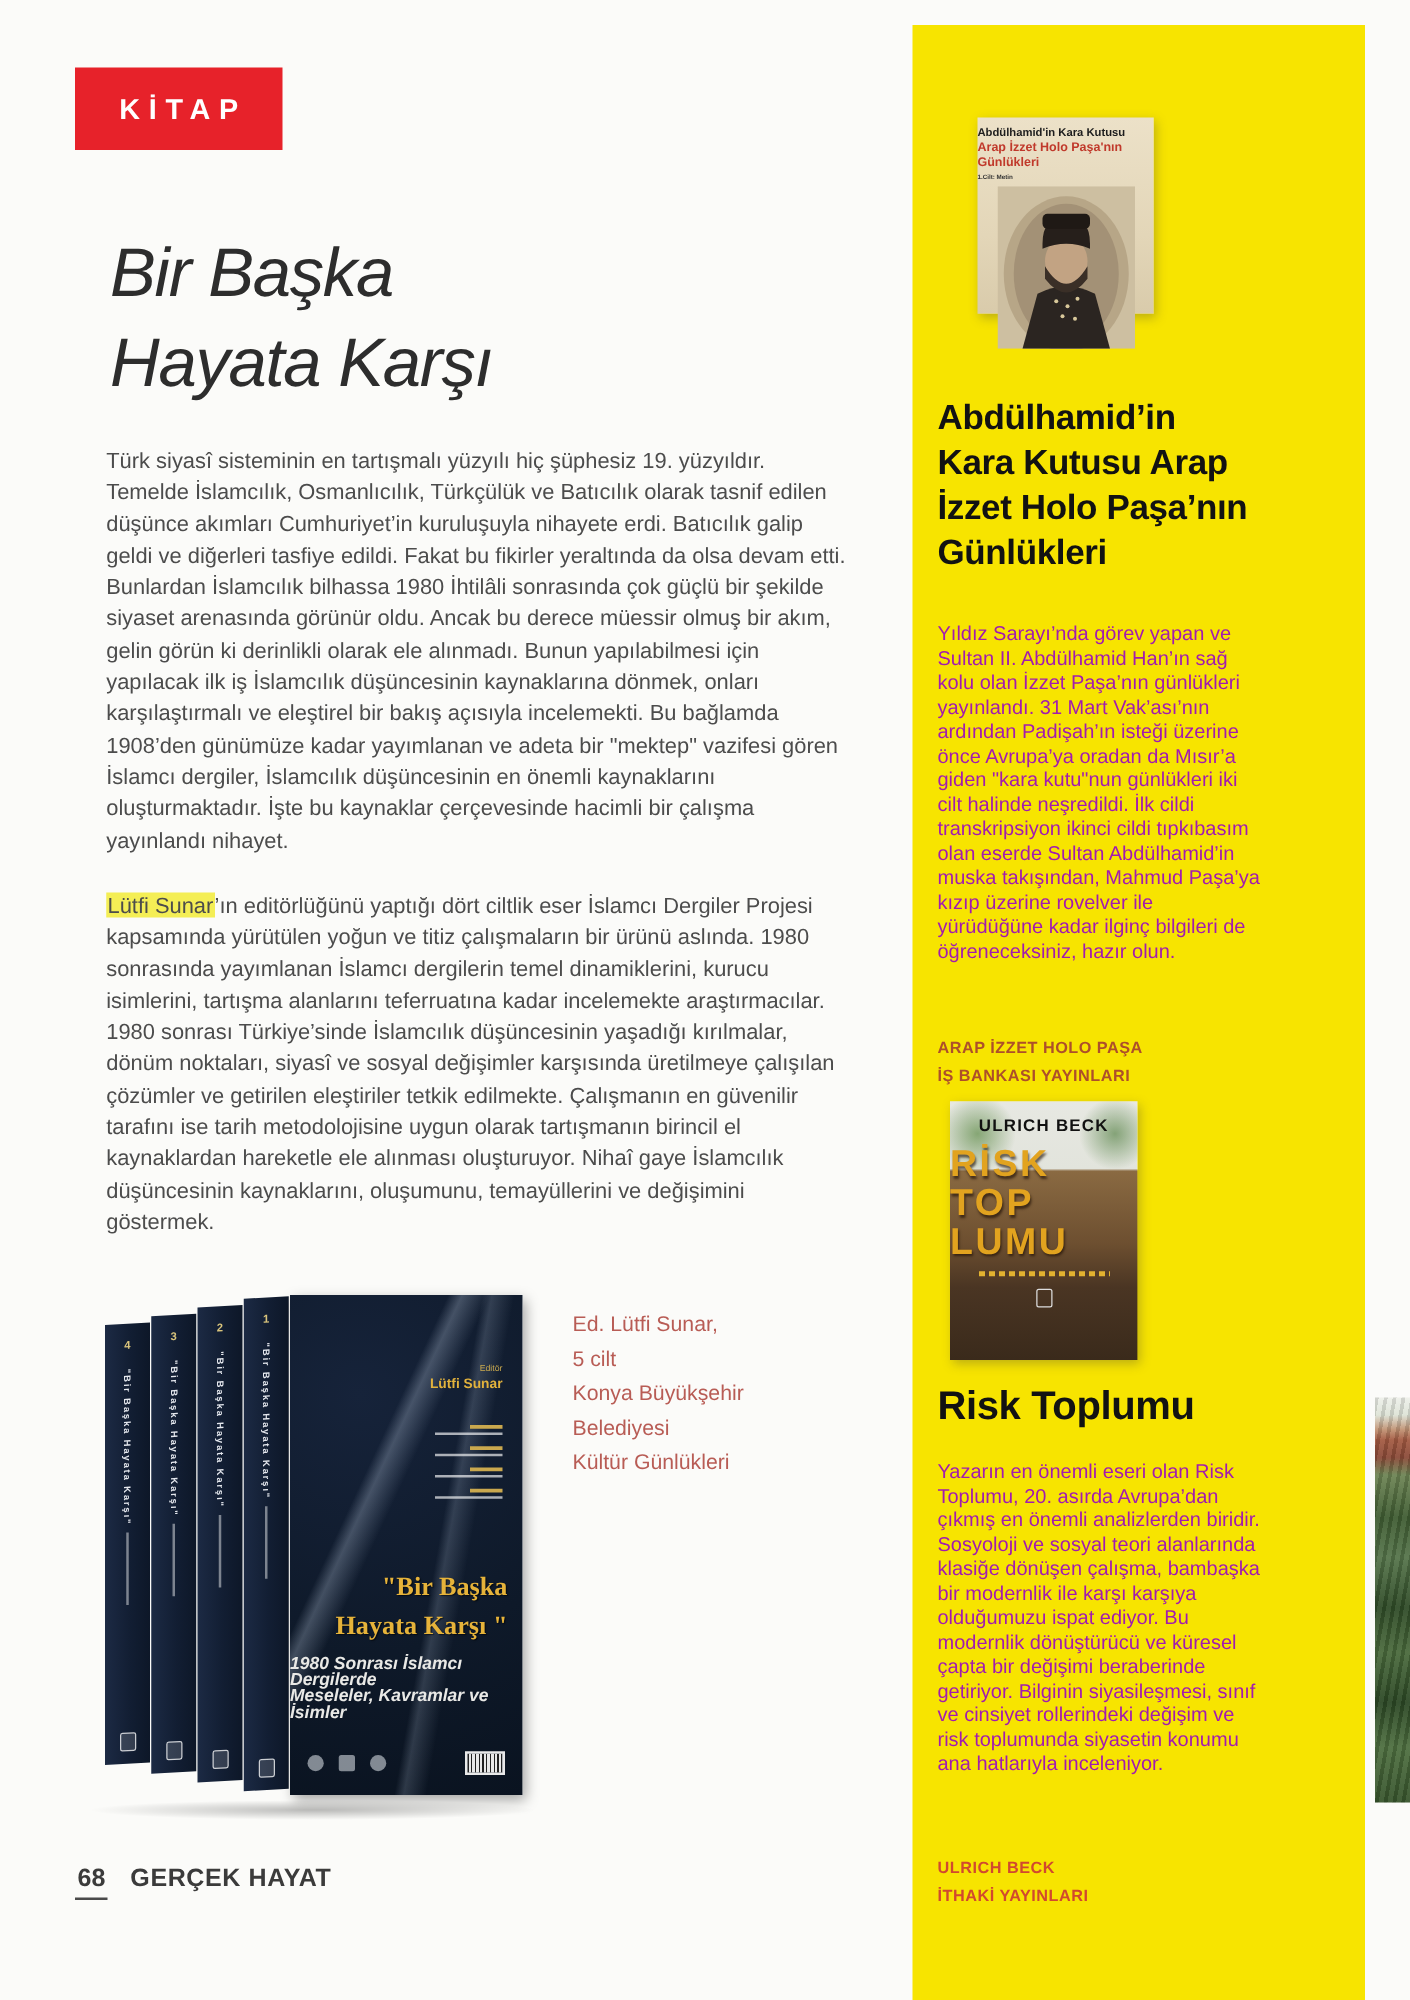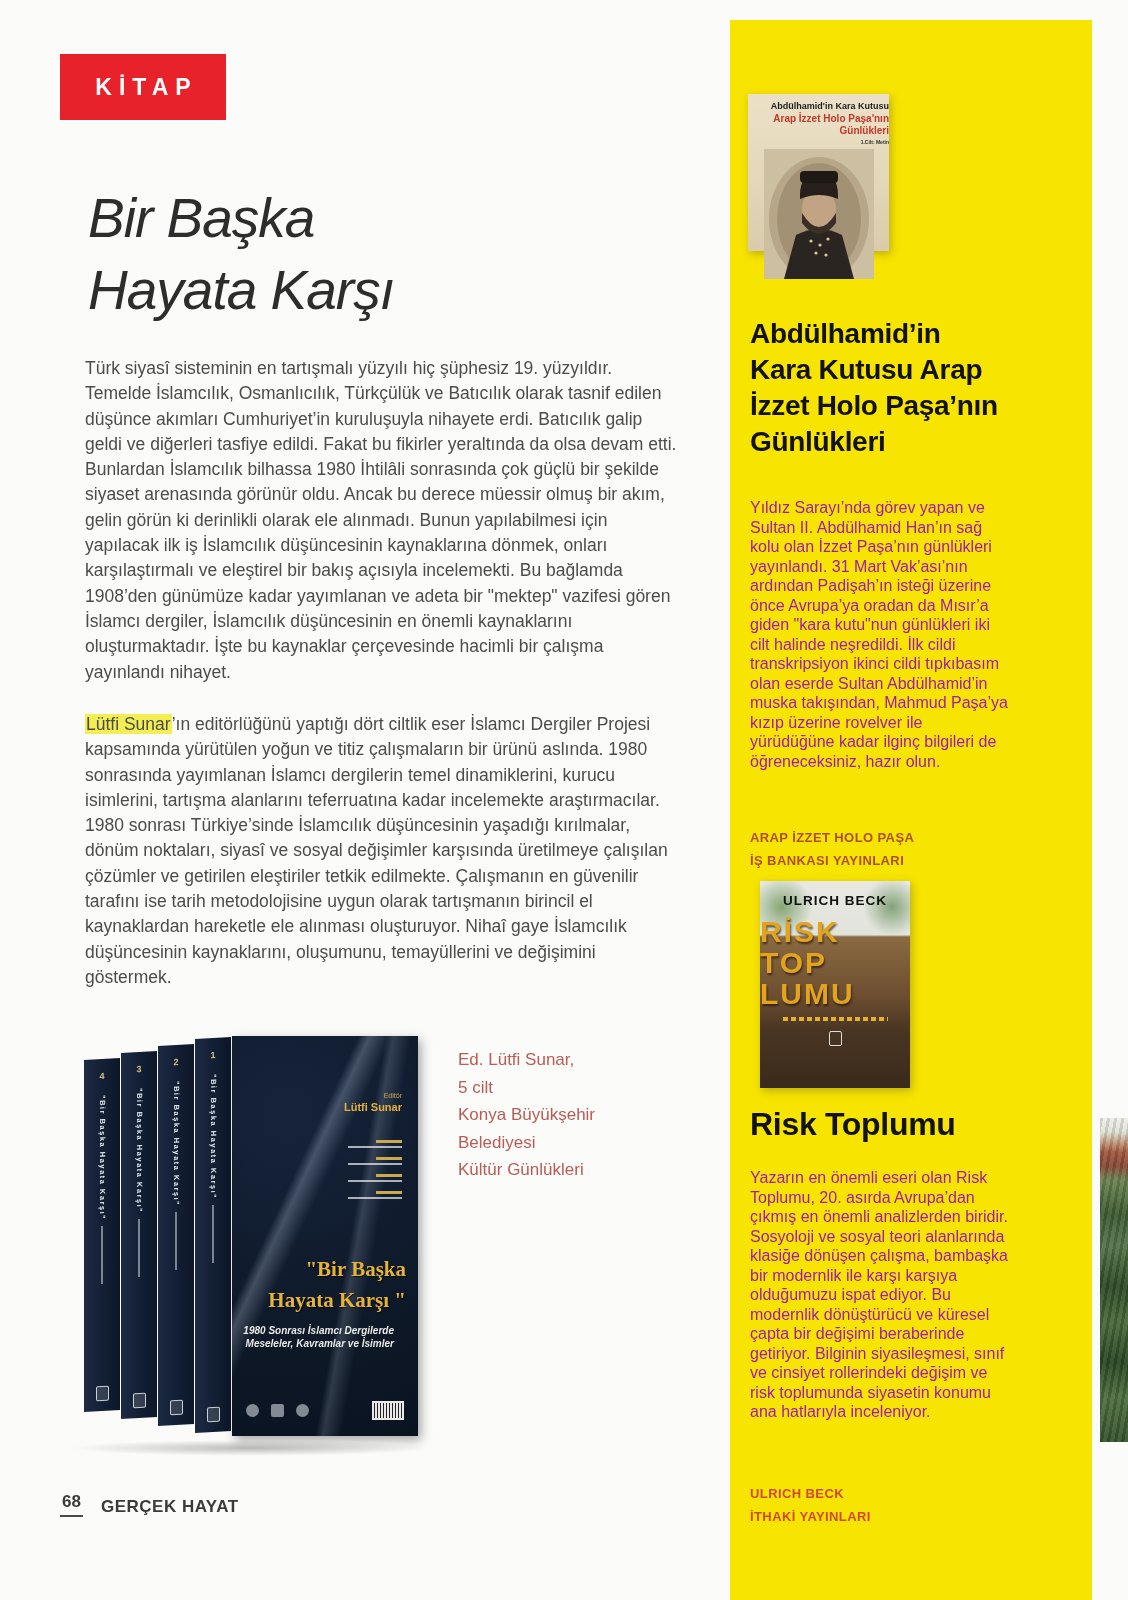--- a/index.html
+++ b/index.html
@@ -14,22 +14,22 @@
           line-height:72px;color:#2d2d2d;letter-spacing:-1px;font-weight:400;}
   .body-copy{position:absolute;left:85px;width:592px;font-size:17.5px;line-height:25.3px;
           color:#4c4c4c;margin:0;}
   #para1{top:356px;}
   #para2{top:712px;}
   .hl{background:#f4ee55;padding:0 1px;}
 
   .caption{position:absolute;left:458px;top:1046px;font-size:17px;line-height:27.5px;
           color:#b85c55;}
 
-  .footer{position:absolute;left:60px;top:1492px;display:flex;align-items:flex-end;
-          color:#3b3b3b;font-weight:bold;font-size:17px;}
+  .footer{position:absolute;left:60px;top:1492px;display:flex;align-items:flex-start;
+          color:#3b3b3b;font-weight:bold;font-size:20px;}
   .footer .pagenum{border-bottom:2.5px solid #4a4a4a;padding:0 2px 3px 2px;margin-right:18px;}
   .footer .mag{letter-spacing:0.5px;}
 
   
   .bookset{position:absolute;left:60px;top:1016px;width:384px;height:436px;}
   .bookset::after{content:"";position:absolute;left:10px;bottom:-4px;width:360px;height:16px;
           background:radial-gradient(ellipse at center,rgba(0,0,0,.25),rgba(0,0,0,0) 70%);}
   .spines{position:absolute;left:24px;top:20px;height:398px;display:flex;align-items:center;}
   .spine{width:36px;margin-right:1px;position:relative;transform:skewY(-3deg);
          background:linear-gradient(90deg,#1c2a44 0%,#121e33 55%,#0d1728 100%);
@@ -54,36 +54,36 @@
   .cover-editor{position:absolute;top:56px;right:16px;text-align:right;}
   .cover-editor-label{font-size:7px;color:#c9a94e;}
   .cover-editor-name{font-size:11px;font-weight:bold;color:#e2b23c;margin-top:2px;}
   .vol-list{position:absolute;top:104px;right:16px;display:flex;flex-direction:column;align-items:flex-end;}
   .vol-item{margin-bottom:9px;display:flex;flex-direction:column;align-items:flex-end;}
   .vol-item .b1{width:26px;height:3px;background:#caa84e;margin-bottom:3px;}
   .vol-item .b2{width:54px;height:2px;background:rgba(255,255,255,.65);}
   .cover-title{position:absolute;top:218px;right:12px;text-align:right;
          font-family:"Liberation Serif",serif;font-weight:bold;font-size:21px;line-height:31px;
          color:#e6b33a;text-shadow:1px 1px 1px rgba(0,0,0,.6);}
-  .cover-sub{position:absolute;top:288px;right:24px;text-align:right;font-size:10px;line-height:13px;
+  .cover-sub{position:absolute;top:288px;right:0;text-align:left;font-size:14px;line-height:13px;
          font-weight:bold;color:#e9e9e6;font-style:italic;}
   .cover-logos{position:absolute;bottom:16px;left:14px;right:14px;display:flex;align-items:center;}
   .cover-logos .lg{width:13px;height:13px;border-radius:50%;background:rgba(230,235,240,.55);
          margin-right:12px;}
   .cover-logos .lg.sq{border-radius:2px;}
   .barcode{margin-left:auto;width:28px;height:15px;background:
          repeating-linear-gradient(90deg,#222 0 1px,#e9e9e9 1px 3px);border:2px solid #e9e9e9;}
 
   
   .sidebar{position:absolute;left:730px;top:20px;width:362px;height:1580px;background:#f7e400;}
 
-  .cov1{position:absolute;left:18px;top:74px;width:141px;height:157px;
+  .cov1{position:absolute;left:52px;top:74px;width:141px;height:157px;
         background:linear-gradient(180deg,#ece1c8 0%,#e3d6b8 60%,#d9cbab 100%);
         box-shadow:2px 3px 8px rgba(120,110,40,.45);padding-top:7px;box-sizing:border-box;
-        text-align:right;}
+        text-align:left;}
   .cov1-t1{font-size:9px;font-weight:bold;color:#1d1d1d;line-height:11px;}
   .cov1-t2{font-size:10px;font-weight:bold;color:#c0392b;line-height:12px;margin-top:1px;}
   .cov1-t3{font-size:5px;font-weight:bold;color:#333;margin-top:2px;}
   .cov1 svg{display:block;margin:4px auto 0 auto;}
 
   .sb-head{position:absolute;left:20px;width:250px;font-size:28px;line-height:36px;
         font-weight:bold;color:#121212;letter-spacing:-0.3px;}
   #head1{top:296px;}
   #head2{top:1086px;font-size:32px;}
   .sb-body{position:absolute;left:20px;width:258px;font-size:16px;line-height:19.5px;

